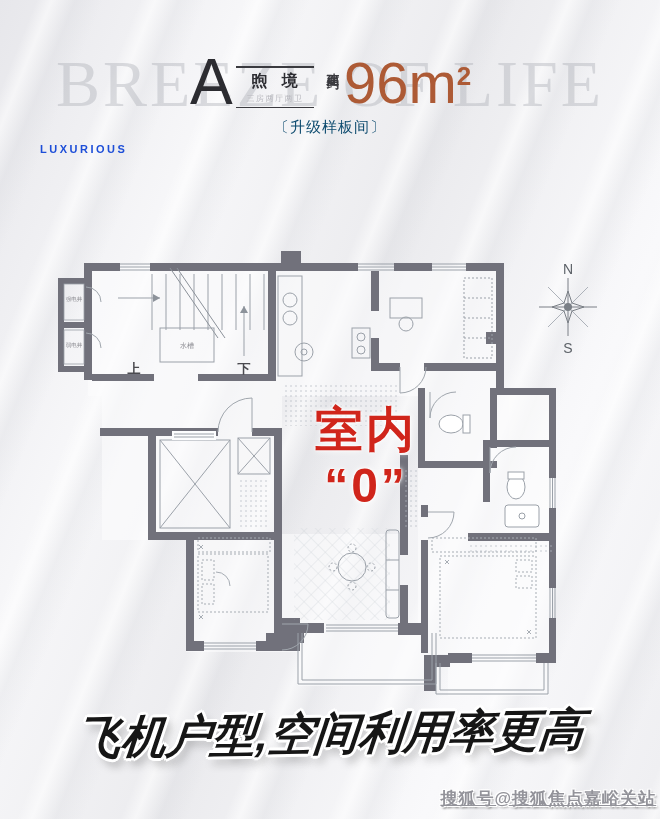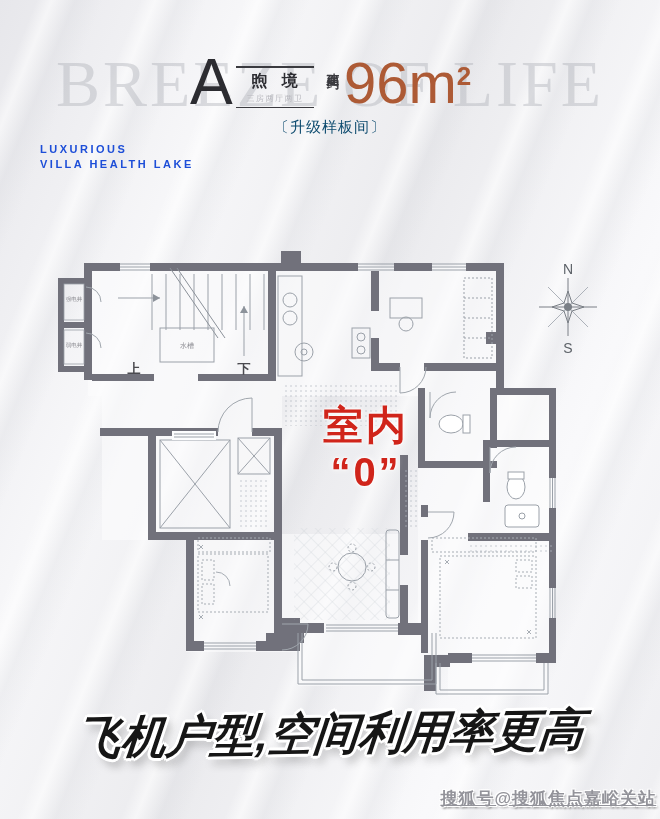--- a/index.html
+++ b/index.html
@@ -23,21 +23,21 @@
   .area-num{position:absolute;left:154px;top:-8px;font-size:58px;font-weight:500;color:#ad5a35;line-height:64px;}
   .area-num .sup{font-size:26px;vertical-align:18px;font-weight:600;}
   .note{position:absolute;top:118px;left:0;right:0;text-align:center;font-size:15px;letter-spacing:1px;
       color:#0c4a6e;z-index:2;}
   .tagline{position:absolute;top:143px;left:0;right:0;text-align:left;z-index:2;color:#1d4ed8;margin-left:40px;}
   .tagline .t1{font-size:11px;font-weight:700;letter-spacing:2.5px;}
   .tagline .t2{font-size:11px;font-weight:700;letter-spacing:2.5px;margin-top:3px;}
   .plan{position:absolute;left:0;top:0;z-index:2;}
   svg text{font-family:"Liberation Sans",sans-serif;}
   .red-overlay{position:absolute;left:276px;top:402px;width:180px;text-align:center;z-index:3;
-      color:#d0251b;font-weight:900;font-size:40px;line-height:1.17;letter-spacing:3px;
+      color:#d0251b;font-weight:900;font-size:48px;line-height:1.17;letter-spacing:3px;
       text-shadow:0 0 7px #fff,0 0 3px #fff,0 0 2px #fff;}
   .banner{position:absolute;top:704px;left:18px;width:624px;text-align:center;z-index:4;
       font-size:45px;font-weight:900;font-style:italic;color:#161616;letter-spacing:0px;
       transform:rotate(-1deg) skewX(-6deg);white-space:nowrap;
       text-shadow:-3px 0 0 #fff,3px 0 0 #fff,0 -3px 0 #fff,0 3px 0 #fff,
                   -2px -2px 0 #fff,2px 2px 0 #fff,-2px 2px 0 #fff,2px -2px 0 #fff,
                   5px 7px 8px rgba(40,40,40,.35);}
   .credit{position:absolute;top:787px;right:4px;z-index:4;font-size:17px;font-weight:700;
       letter-spacing:1px;color:#93939a;
       text-shadow:1px 1px 0 #fff,-1px -1px 0 #fff,1px -1px 0 #fff,-1px 1px 0 #fff,2px 2px 2px rgba(60,60,60,.45);text-decoration:underline;}
@@ -58,21 +58,20 @@
     <div class="rule"></div>
   </div>
   <div class="area-vert">建面约</div>
   <div class="area-num"><span>96m</span><span class="sup">2</span></div>
 </div>
 
 <div class="note">〔升级样板间〕</div>
 
 <div class="tagline">
   <div class="t1">LUXURIOUS</div>
-  <div class="t2">VILLA HEALTH LAKE</div>
 </div>
 
 <svg class="plan" width="660" height="819" viewBox="0 0 660 819">
   <defs>
     <pattern id="dotgrid" width="5" height="5" patternUnits="userSpaceOnUse">
       <circle cx="1" cy="1" r="0.7" fill="#b4bac1"></circle>
     </pattern>
     <pattern id="diamond" width="10" height="10" patternUnits="userSpaceOnUse" patternTransform="rotate(45)">
       <path d="M0,0H10M0,0V10" stroke="#c9ced4" stroke-width="0.7" fill="none"></path>
     </pattern>

